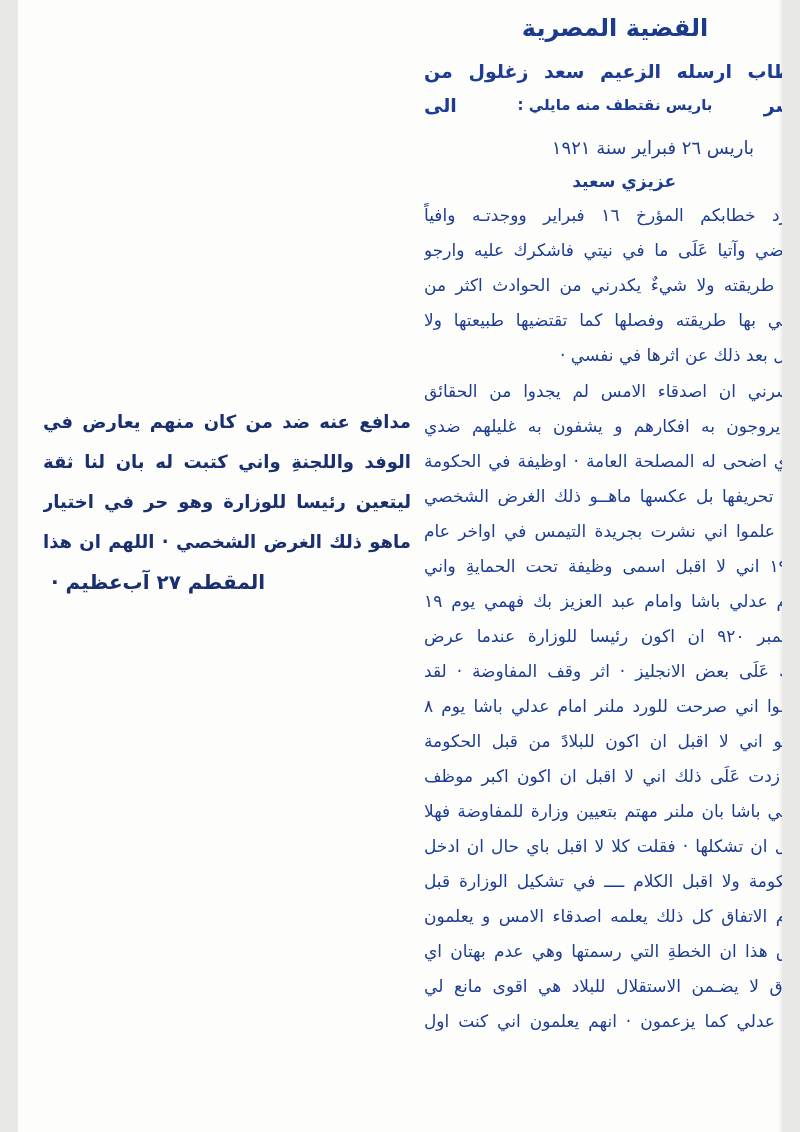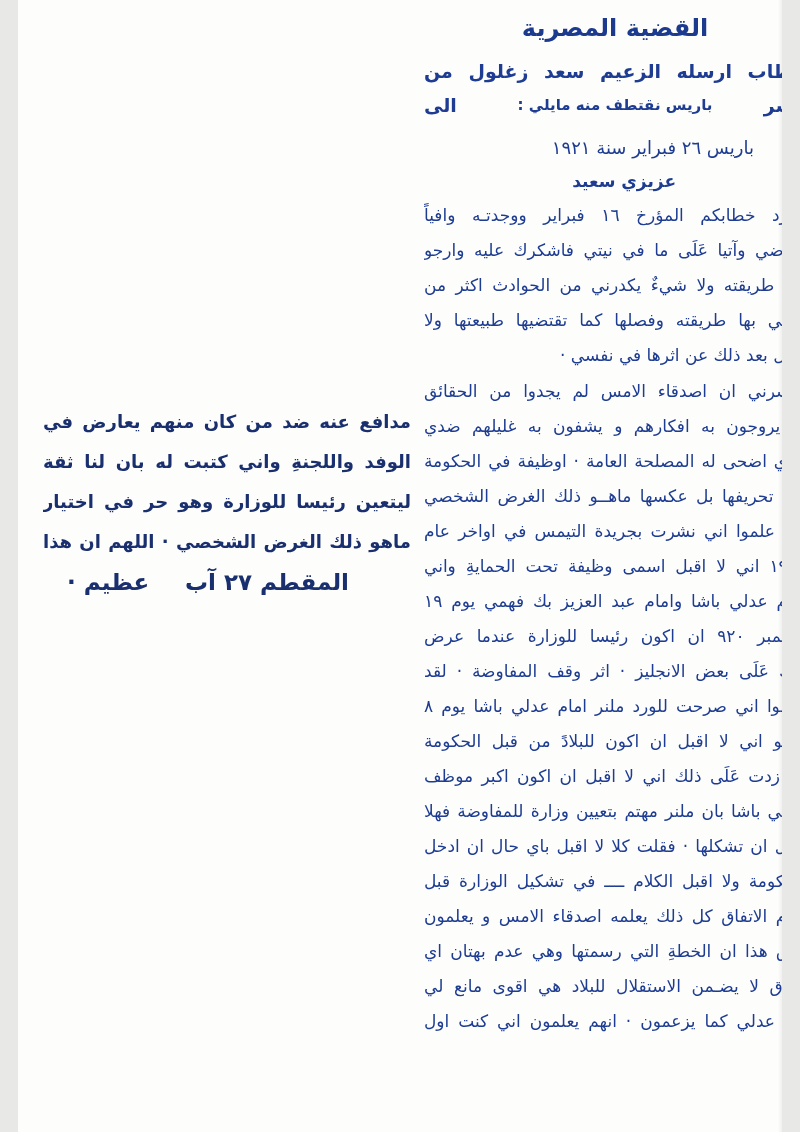--- a/index.html
+++ b/index.html
@@ -67,24 +67,24 @@
     font-weight:bold;
   }
   .mline {
     height:40px; line-height:40px;
     font-size:18px;
     text-align:justify; text-align-last:justify;
     overflow:hidden;
   }
   .mlast {
     height:40px; line-height:40px;
-    font-size:23px;
+    font-size:20px;
     display:flex; flex-direction:row-reverse;
-    justify-content:space-between;
-    padding-right:62px; padding-left:8px;margin-left:16px;
+    justify-content:flex-start;
+    padding-right:62px; padding-left:8px;
   }
   
   .edge-shadow {
     position:absolute; right:0; top:0;
     width:4px; height:100%;
     background:linear-gradient(to left, rgba(120,125,140,0.10), rgba(0,0,0,0));
   }
 </style>
 </head>
 <body>

